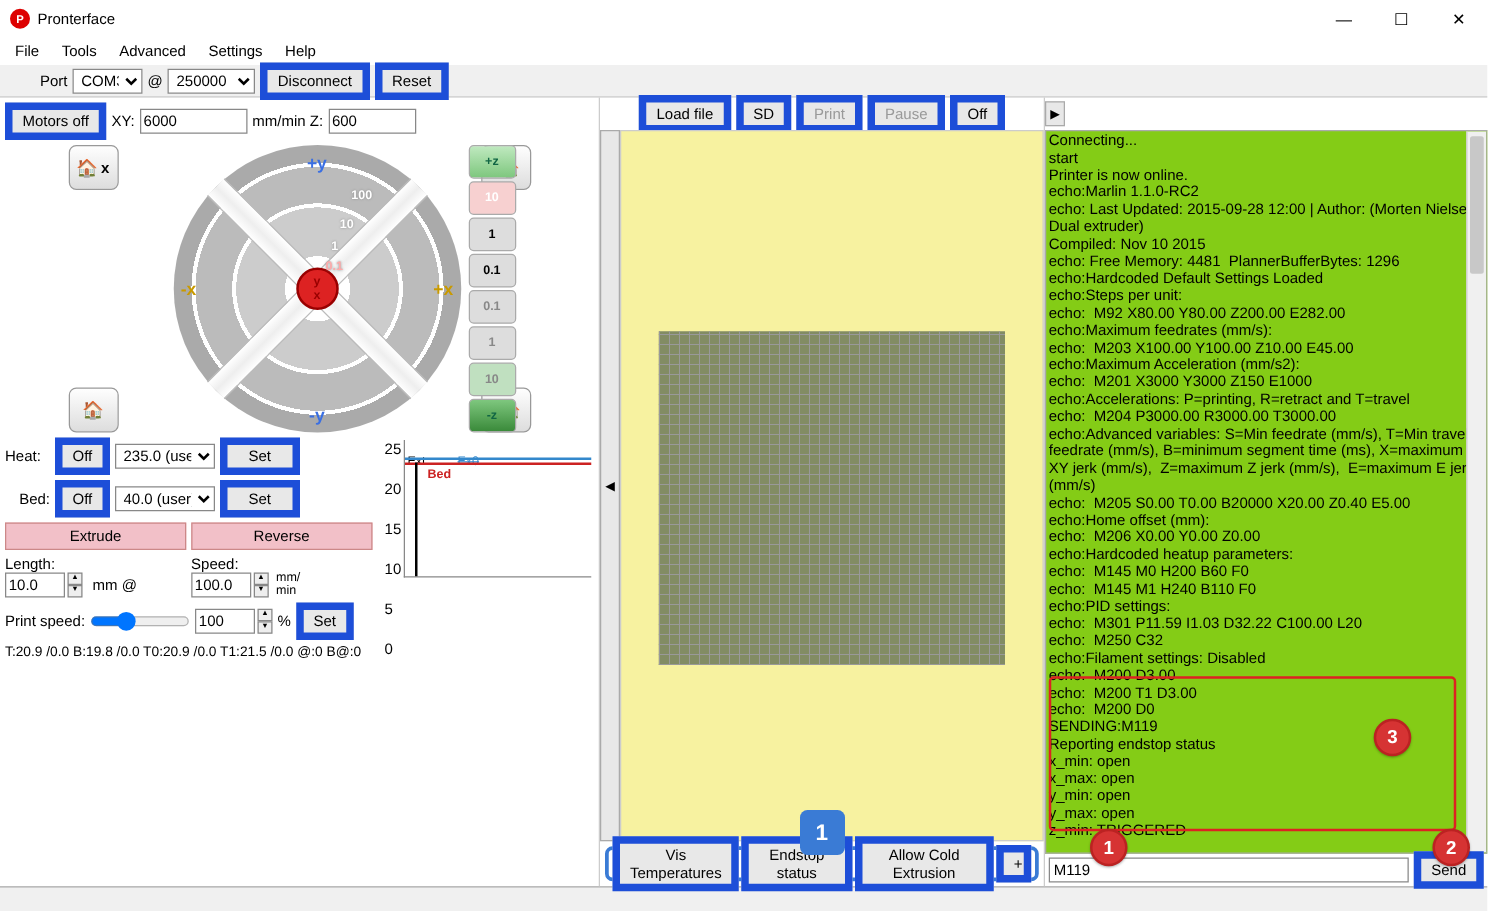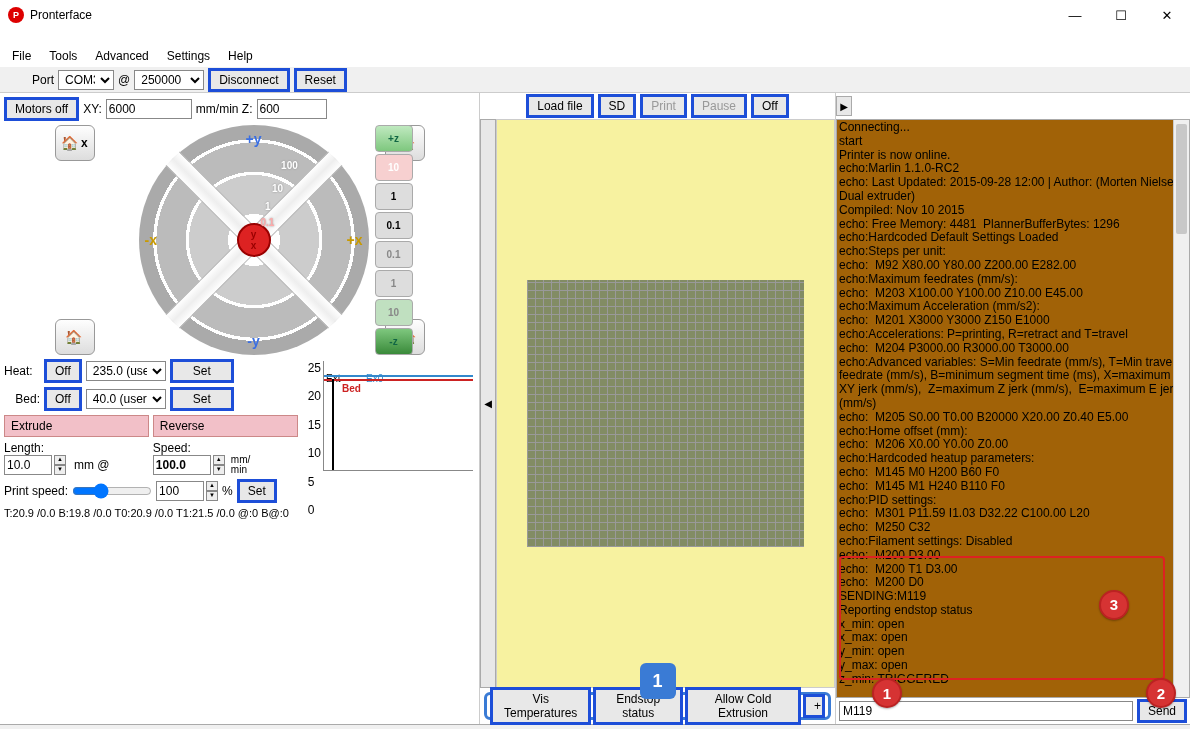--- a/index.html
+++ b/index.html
@@ -2,26 +2,26 @@
 <html><head>
 <meta charset="utf-8">
 <style>
 * { box-sizing: border-box; margin: 0; padding: 0; font-family: "Segoe UI", Tahoma, sans-serif; font-size: 12px; }
 body { background: #fff; width: 1190px; height: 729px; position: relative; overflow: hidden; }
 .titlebar { height: 30px; display: flex; align-items: center; justify-content: space-between; padding: 0 0 0 8px; }
 .titlebar .title { display: flex; align-items: center; gap: 6px; font-size: 12px; }
 .app-icon { width: 16px; height: 16px; background: #d00; border-radius: 50%; display: inline-flex; align-items: center; justify-content: center; color: #fff; font-size: 9px; font-weight: bold; }
 .winbtns { display: flex; }
 .winbtn { width: 46px; height: 30px; display: flex; align-items: center; justify-content: center; font-size: 13px; cursor: pointer; }
-.menubar { height: 22px; display: flex; align-items: center; gap: 2px; padding: 0 4px; margin-top: 15px; }
+.menubar { height: 22px; display: flex; align-items: center; gap: 2px; padding: 0 4px; }
 .menubar span { padding: 2px 8px; cursor: pointer; }
 .toolbar { height: 26px; display: flex; align-items: center; gap: 4px; padding: 0 4px; background: #f0f0f0; border-bottom: 1px solid #ccc; }
 .toolbar label { font-size: 12px; margin-left: 28px; }
 select, input[type=text].combo { border: 1px solid #888; background: #fff; height: 20px; font-size: 12px; padding: 0 2px; }
-.btn { border: 3px solid #1d4ed8; background: #e8e8e8; padding: 2px 8px; cursor: pointer; font-size: 12px; }
+.btn { border: 6px solid #1d4ed8; background: #e8e8e8; padding: 2px 8px; cursor: pointer; font-size: 12px; }
 .content { display: flex; height: calc(100% - 30px - 22px - 26px - 20px); }
 .leftpanel { width: 480px; display: flex; flex-direction: column; border-right: 1px solid #ccc; }
 .motors-row { display: flex; align-items: center; gap: 4px; padding: 4px; }
 .jog-area { position: relative; width: 370px; height: 230px; margin: 0 auto; }
 
 .xy-dial { position: absolute; left: 84px; top: 0; width: 230px; height: 230px; border-radius: 50%; background: radial-gradient(circle,#fff 0 16%,#ccc 16% 40%,#fff 40% 42%,#bbb 42% 60%,#fff 60% 62%,#aaa 62% 100%); }
 .xy-cross-a{position:absolute;left:0;top:50%;width:100%;height:20px;transform:translateY(-50%) rotate(45deg);background:linear-gradient(#fff,#eee,#fff);border-top:1px solid #bbb;border-bottom:1px solid #bbb;}
 .xy-cross-b{position:absolute;left:0;top:50%;width:100%;height:20px;transform:translateY(-50%) rotate(-45deg);background:linear-gradient(#fff,#eee,#fff);border-top:1px solid #bbb;border-bottom:1px solid #bbb;}
 .xy-center { position: absolute; left: 50%; top: 50%; width: 34px; height: 34px; margin: -17px 0 0 -17px; background: #d22; border-radius: 50%; border: 2px solid #900; display:flex;align-items:center;justify-content:center;color:#900;font-weight:bold;font-size:10px;}
 .ring-label{position:absolute;font-size:10px;color:#fff;font-weight:bold;text-shadow:0 0 2px #888}
@@ -40,34 +40,34 @@
 .z-col{left:320px}
 .z-cell{width:100%;flex:1;background:#ccc;border:1px solid #aaa;border-radius:4px;display:flex;align-items:center;justify-content:center;font-size:10px;font-weight:bold}
 .z-cell.lbl{background:linear-gradient(#bfe9bf,#7ec77e);color:#164;}
 .z-cell.lbl.bot{background:linear-gradient(#7ec77e,#3a8a3a);}
 .z-cell.pink{background:#f7d0d0;color:#fff}
 .z-cell.green10{background:#c0e0c0}
 .z-cell.gray{background:#ddd}
 .left-lower{display:flex;flex-direction:column;padding:4px;gap:4px}
 .row{display:flex;align-items:center;gap:4px}
 input.num{width:60px;height:20px;border:1px solid #888;padding:0 2px;text-align:left}
-.pinkbtn{flex:1;background:#f2c0c8;border:1px solid #c88;padding:3px 6px;cursor:pointer}
+.pinkbtn{flex:1;background:#f2c0c8;border:1px solid #c88;padding:3px 6px;text-align:center;cursor:pointer}
 .temp-graph{display:flex;gap:2px}
 .tg-y{display:flex;flex-direction:column;justify-content:space-between;font-size:10px;text-align:left}
 .tg-plot{width:150px;height:110px;border-left:1px solid #888;border-bottom:1px solid #888;position:relative;background:#fff}
 .center-panel{flex:1;display:flex;flex-direction:column;position:relative;border-right:1px solid #ccc}
 .center-toolbar{height:26px;display:flex;align-items:center;gap:4px;justify-content:center}
 .preview-outer{flex:1;position:relative;display:flex}
 .narrow-btn{width:16px;background:#e8e8e8;border:1px solid #aaa;display:flex;align-items:center;justify-content:center;cursor:pointer;font-size:10px}
 .preview{flex:1;background:#f7f2a0;border:1px solid #ccc;position:relative}
 .grid-box{position:absolute;left:30px;right:30px;top:160px;bottom:140px;background:repeating-linear-gradient(0deg,#999 0 1px,transparent 1px 8px),repeating-linear-gradient(90deg,#999 0 1px,transparent 1px 8px),#828c64;}
 .bottom-btns{height:28px;display:flex;align-items:center;gap:2px;padding:3px;border:3px solid #3a7bd5;margin:4px;border-radius:6px;position:relative}
 .blue-badge{position:absolute;left:50%;top:-32px;transform:translateX(-50%);width:36px;height:36px;background:#3a7bd5;border-radius:6px;display:flex;align-items:center;justify-content:center;color:#fff;font-size:18px;font-weight:bold}
 .right-panel{width:354px;display:flex;flex-direction:column}
-.console{flex:1;border:1px solid #aaa;background:#a16207;overflow:hidden;position:relative;font-family:"Segoe UI",sans-serif;line-height:1.15;font-size:12px;padding:1px 2px}
+.console{flex:1;border:1px solid #aaa;background:#84cc16;overflow:hidden;position:relative;font-family:"Segoe UI",sans-serif;line-height:1.15;font-size:12px;padding:1px 2px}
 .console .line{white-space:pre-wrap;word-break:break-word}
 .console-highlight{position:absolute;border:2px solid #d22;border-radius:4px;left:2px;right:24px;top:436px;height:124px;pointer-events:none}
 .red-badge{position:absolute;width:30px;height:30px;background:#d63333;border-radius:50%;display:flex;align-items:center;justify-content:center;color:#fff;font-size:15px;font-weight:bold;border:2px solid #b22;box-shadow:0 1px 2px rgba(0,0,0,.3)}
 .send-row{height:26px;display:flex;align-items:center;gap:4px;padding:3px;position:relative}
 .send-row input{flex:1;height:20px;border:1px solid #888;padding:0 3px}
 .statusbar{height:20px;border-top:1px solid #aaa;background:#f0f0f0}
 .scrollbar{position:absolute;right:0;top:0;width:16px;height:100%;background:#f0f0f0;border-left:1px solid #ccc}
 .scrollbar .thumb{position:absolute;left:2px;right:2px;top:4px;height:110px;background:#c8c8c8;border-radius:2px}
 .spinner{display:inline-flex;flex-direction:column;margin-left:-2px}
 .spinbtn{width:12px;height:10px;border:1px solid #888;background:#eee;font-size:6px;line-height:6px;text-align:center;cursor:pointer}
@@ -184,21 +184,21 @@
               <span class="spinner">
                   <span class="spinbtn">▲</span>
                   <span class="spinbtn">▼</span>
                 </span>
               <span style="margin-left:4px">mm @</span>
             </div>
           </div>
           <div style="flex:1">
             <div>Speed:</div>
             <div class="row">
-              <input class="num" style="width: 58px; font-weight: bold;" value="100.0">
+              <input class="num" style="width: 48px;" value="100.0">
               <span class="spinner">
                   <span class="spinbtn">▲</span>
                   <span class="spinbtn">▼</span>
                 </span>
               <span style="font-size:10px;line-height:1;margin-left:2px;white-space:pre">mm/
 min</span>
             </div>
           </div>
         </div>
         <div class="row">

